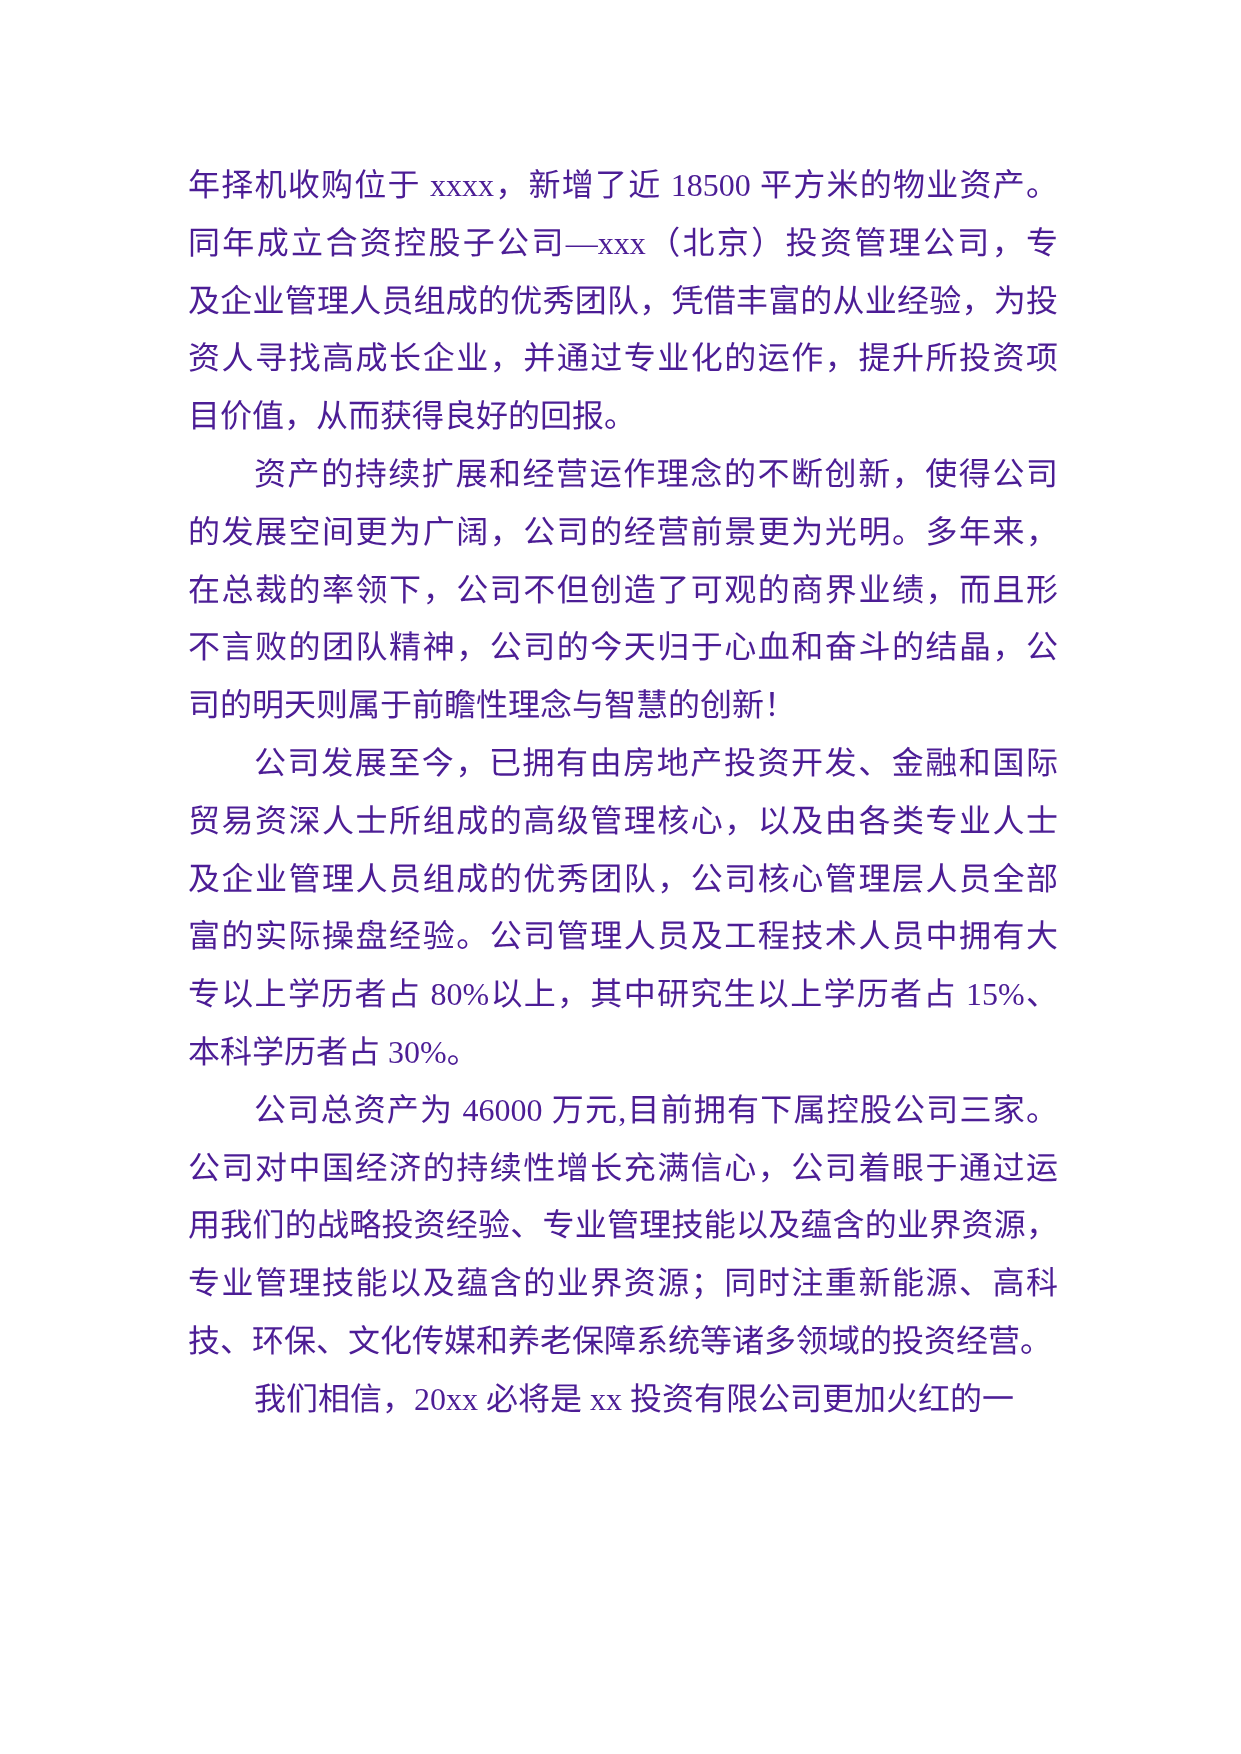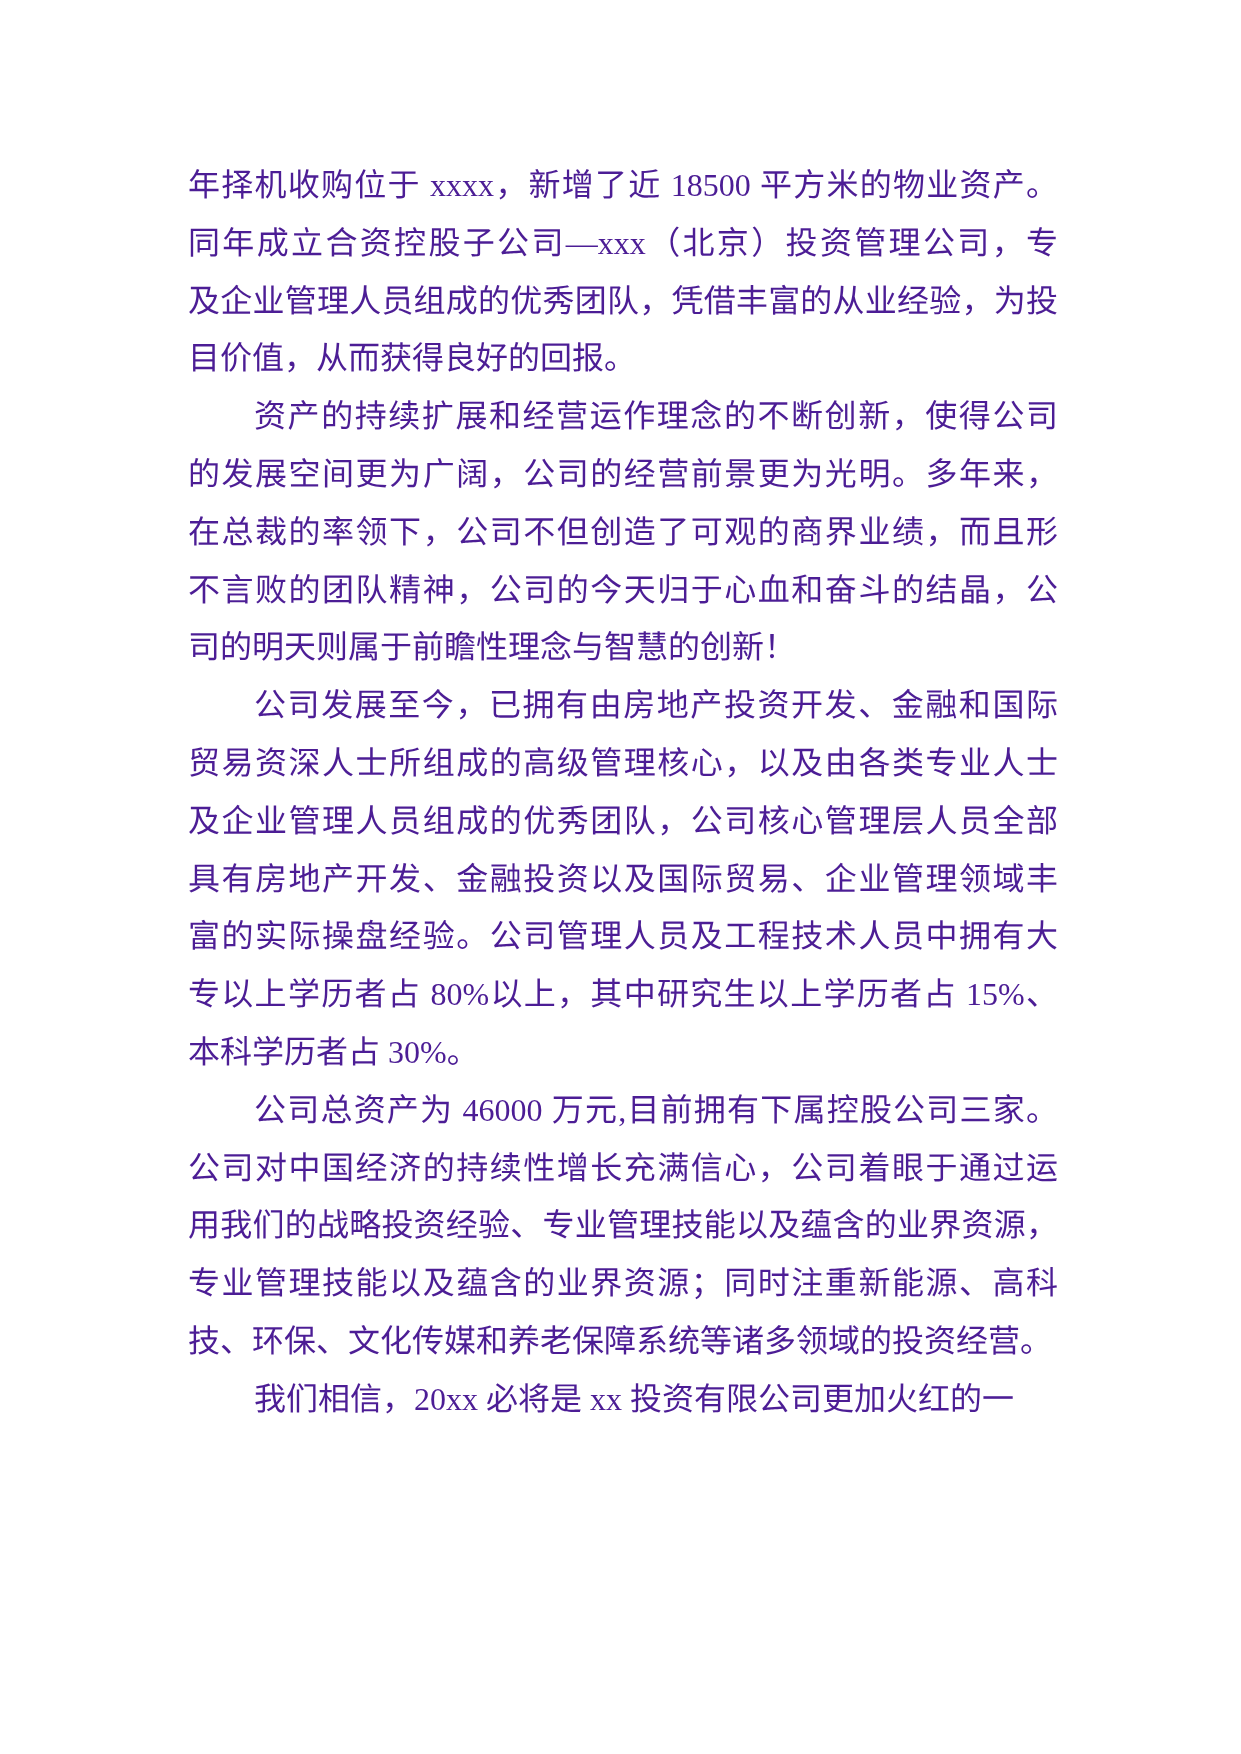--- a/index.html
+++ b/index.html
@@ -45,30 +45,30 @@
   }
 </style>
 </head>
 <body>
 
 <div class="page" style="background: rgb(255, 255, 255);">
   <div class="content" id="document-body" style="color: #4c1d95;">
       <div class="line">年择机收购位于 xxxx，新增了近 18500 平方米的物业资产。</div>
       <div class="line">同年成立合资控股子公司—xxx（北京）投资管理公司，专</div>
       <div class="line">及企业管理人员组成的优秀团队，凭借丰富的从业经验，为投</div>
+      <div class="line">资人寻找高成长企业，并通过专业化的运作，提升所投资项</div>
       <div class="line nojust">目价值，从而获得良好的回报。</div>
       <div class="line indent">资产的持续扩展和经营运作理念的不断创新，使得公司</div>
       <div class="line">的发展空间更为广阔，公司的经营前景更为光明。多年来，</div>
       <div class="line">在总裁的率领下，公司不但创造了可观的商界业绩，而且形</div>
       <div class="line">不言败的团队精神，公司的今天归于心血和奋斗的结晶，公</div>
       <div class="line nojust">司的明天则属于前瞻性理念与智慧的创新！</div>
       <div class="line indent">公司发展至今，已拥有由房地产投资开发、金融和国际</div>
       <div class="line">贸易资深人士所组成的高级管理核心，以及由各类专业人士</div>
       <div class="line">及企业管理人员组成的优秀团队，公司核心管理层人员全部</div>
-      <div class="line">具有房地产开发、金融投资以及国际贸易、企业管理领域丰</div>
       <div class="line">富的实际操盘经验。公司管理人员及工程技术人员中拥有大</div>
       <div class="line">专以上学历者占 80%以上，其中研究生以上学历者占 15%、</div>
       <div class="line nojust">本科学历者占 30%。</div>
       <div class="line indent">公司总资产为 46000 万元,目前拥有下属控股公司三家。</div>
       <div class="line">公司对中国经济的持续性增长充满信心，公司着眼于通过运</div>
       <div class="line">用我们的战略投资经验、专业管理技能以及蕴含的业界资源，</div>
       <div class="line">专业管理技能以及蕴含的业界资源；同时注重新能源、高科</div>
       <div class="line nojust">技、环保、文化传媒和养老保障系统等诸多领域的投资经营。</div>
       <div class="line indent nojust">我们相信，20xx 必将是 xx 投资有限公司更加火红的一</div>
     </div>

